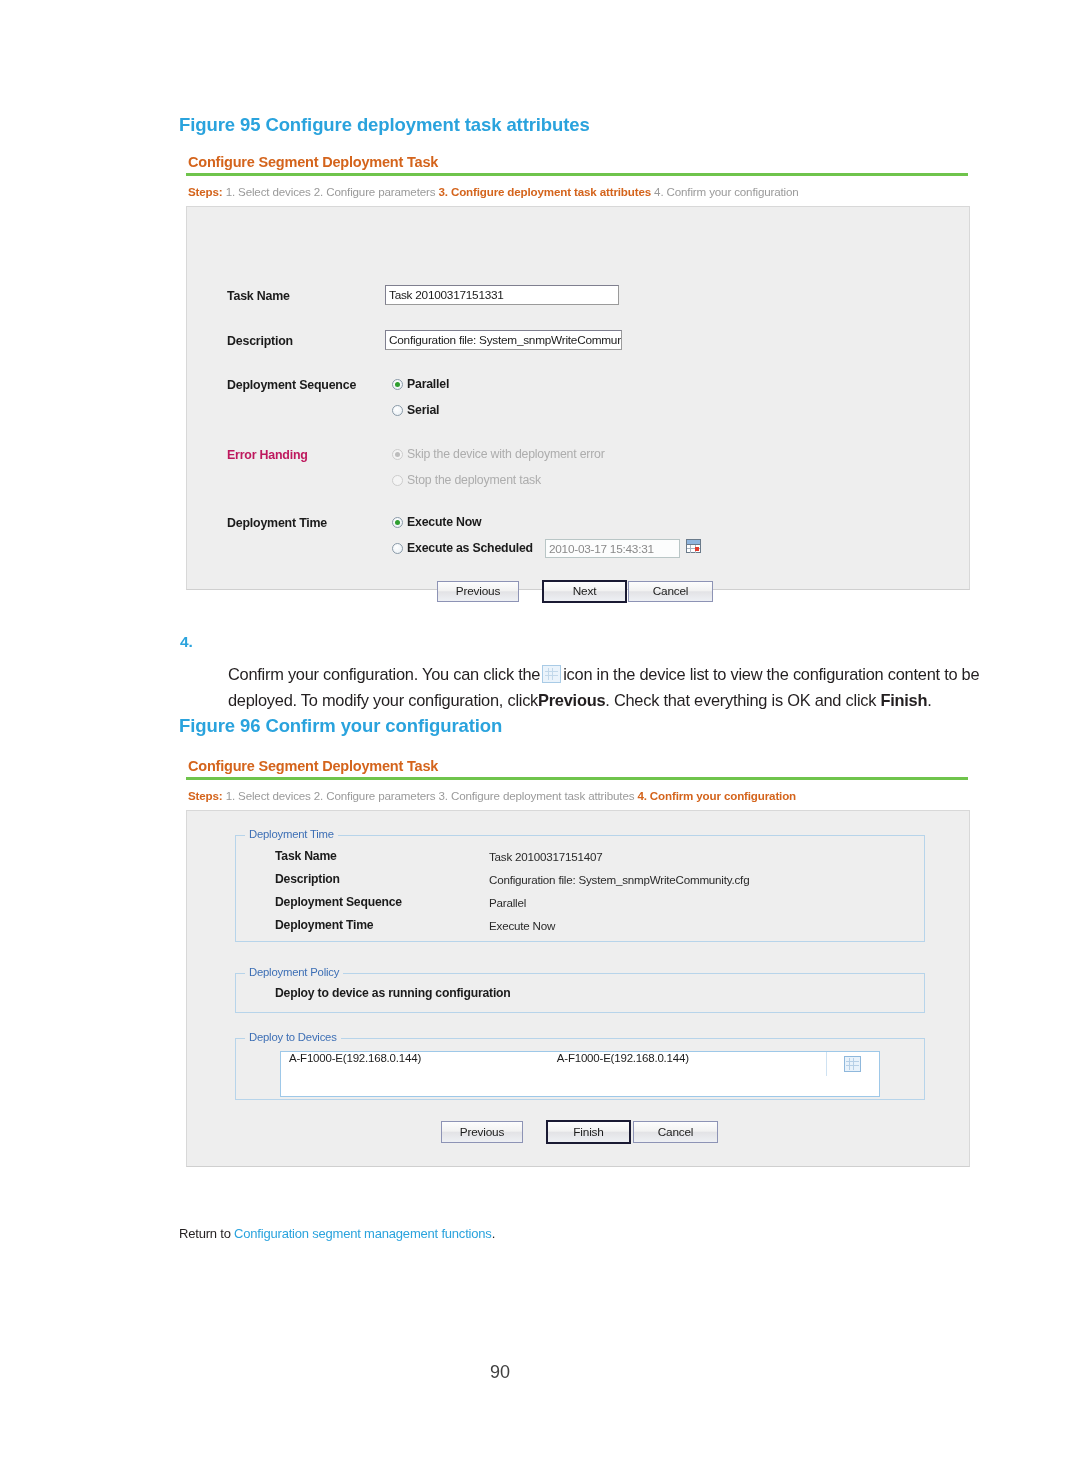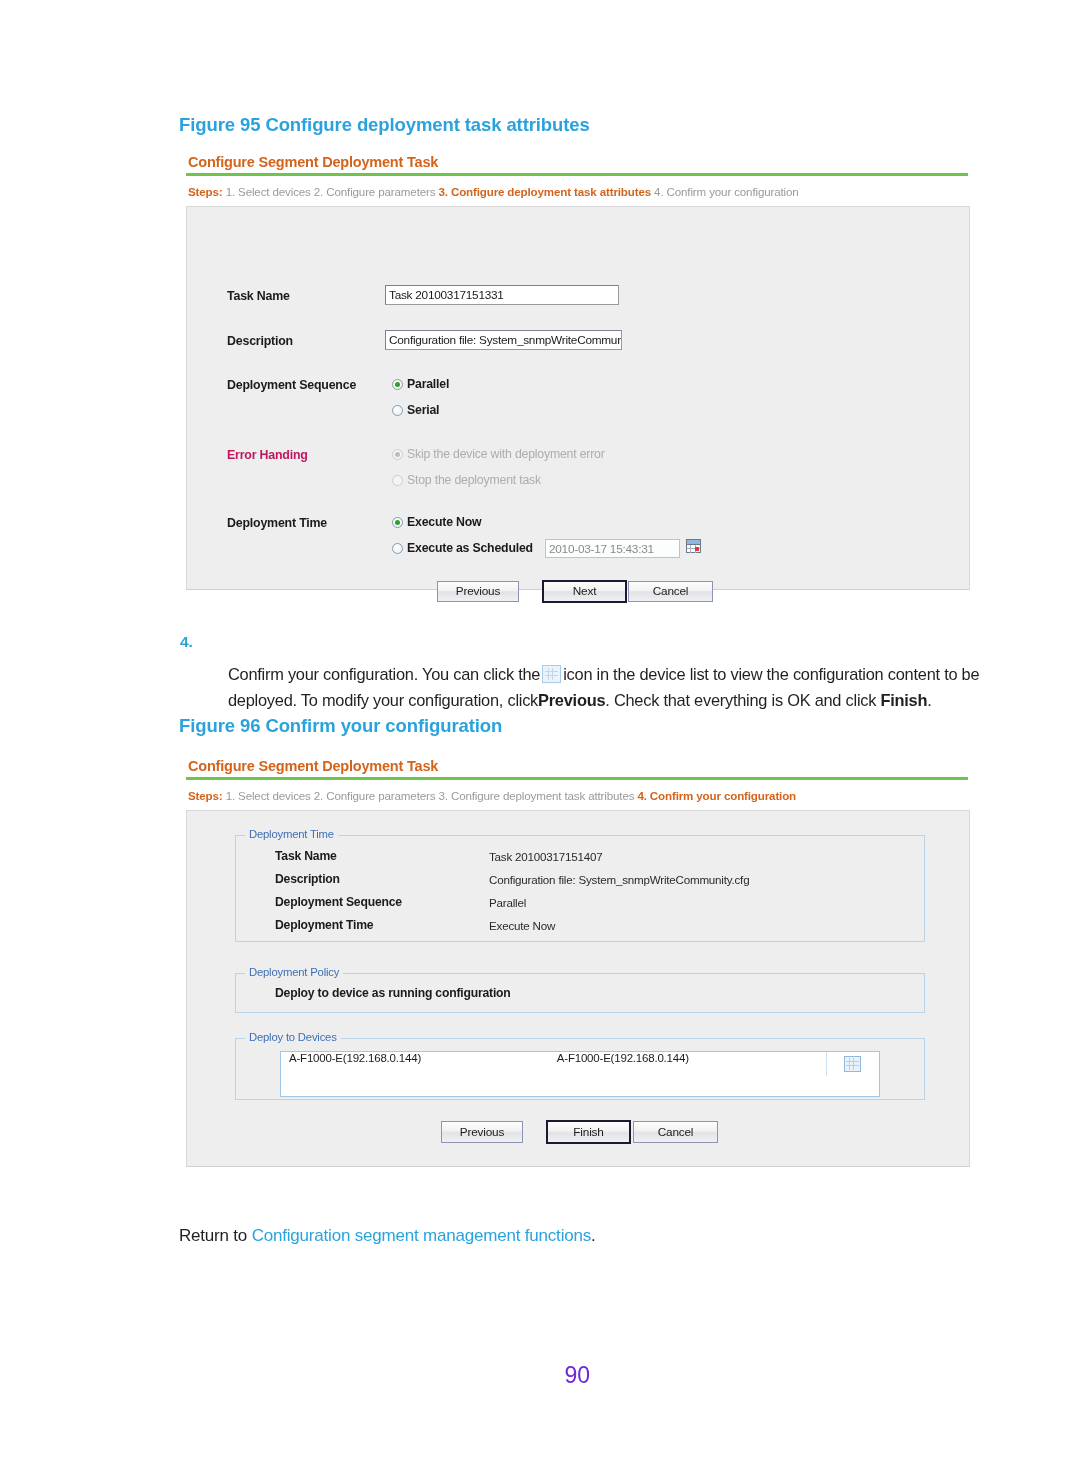--- a/index.html
+++ b/index.html
@@ -254,32 +254,32 @@
     position:absolute;left:2px;top:2px;right:2px;bottom:2px;
     background:
       linear-gradient(to right,transparent 3px,#c2d8ea 3px,#c2d8ea 4px,transparent 4px),
       linear-gradient(to right,transparent 7px,#c2d8ea 7px,#c2d8ea 8px,transparent 8px),
       linear-gradient(to bottom,transparent 3px,#c2d8ea 3px,#c2d8ea 4px,transparent 4px),
       linear-gradient(to bottom,transparent 7px,#c2d8ea 7px,#c2d8ea 8px,transparent 8px);
   }
 
   .return-line{
     position:absolute;
-    font-size:17px;
+    font-size:13px;
     color:#231f20;
     letter-spacing:-0.2px;
     white-space:nowrap;
   }
   .link{color:#2aa3dd;}
 
   .page-num{
     position:absolute;
-    font-size:23px;
-    color:#6d28d9;
-    text-align:right;
+    font-size:18px;
+    color:#404040;
+    text-align:left;
     width:100px;
   }
 </style>
 </head>
 <body>
 
 <div class="page">
 
   <div class="fig-caption" style="left:179px;top:114px;">Figure 95 Configure deployment task attributes</div>
 

